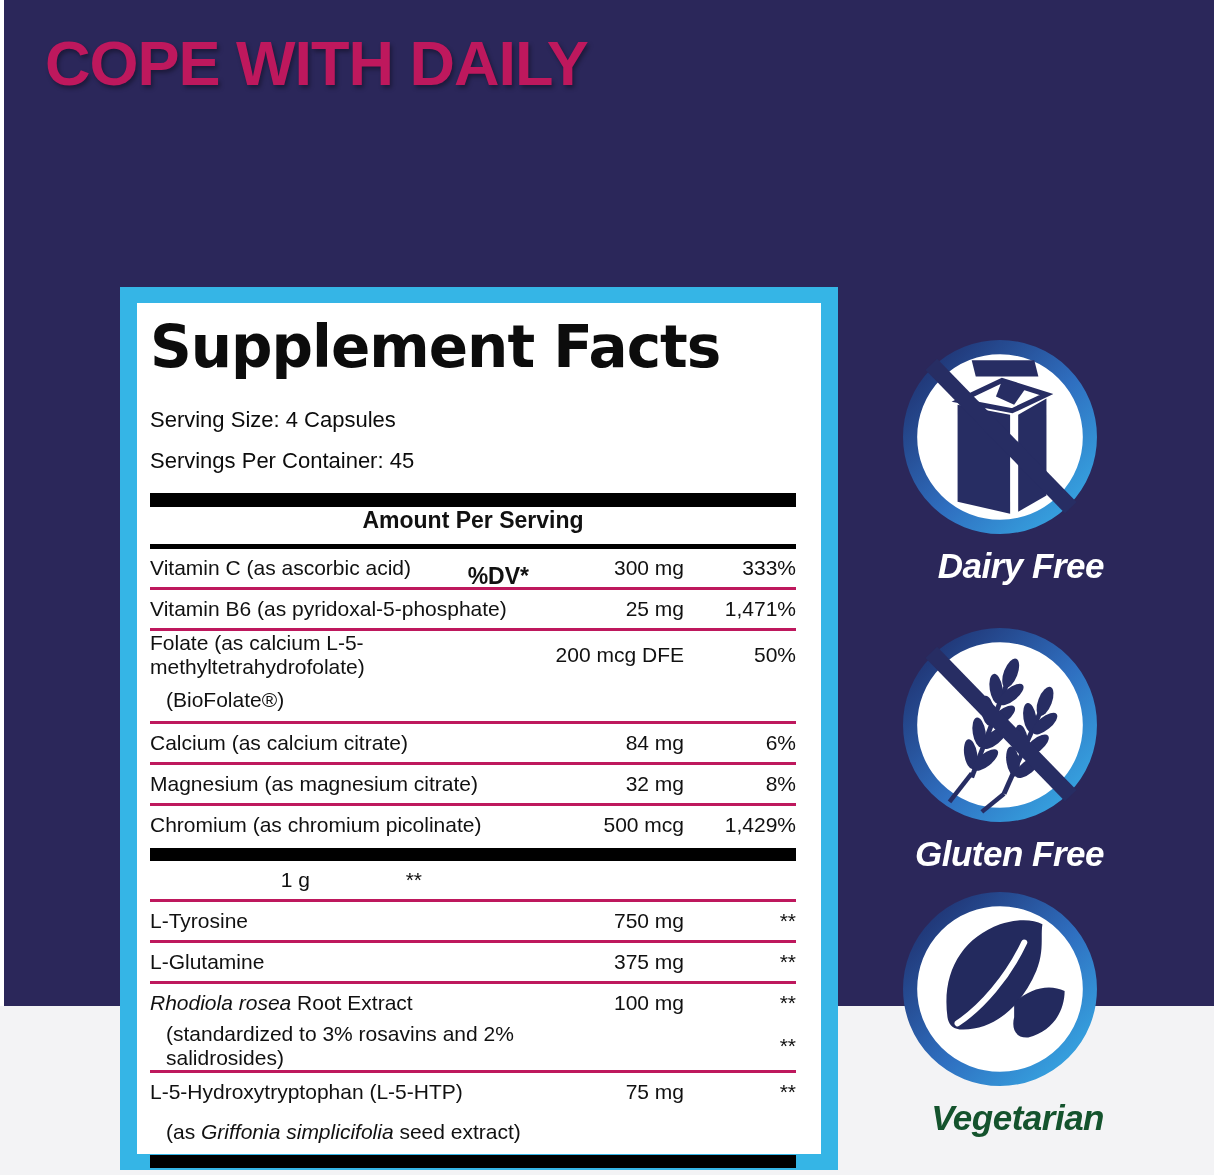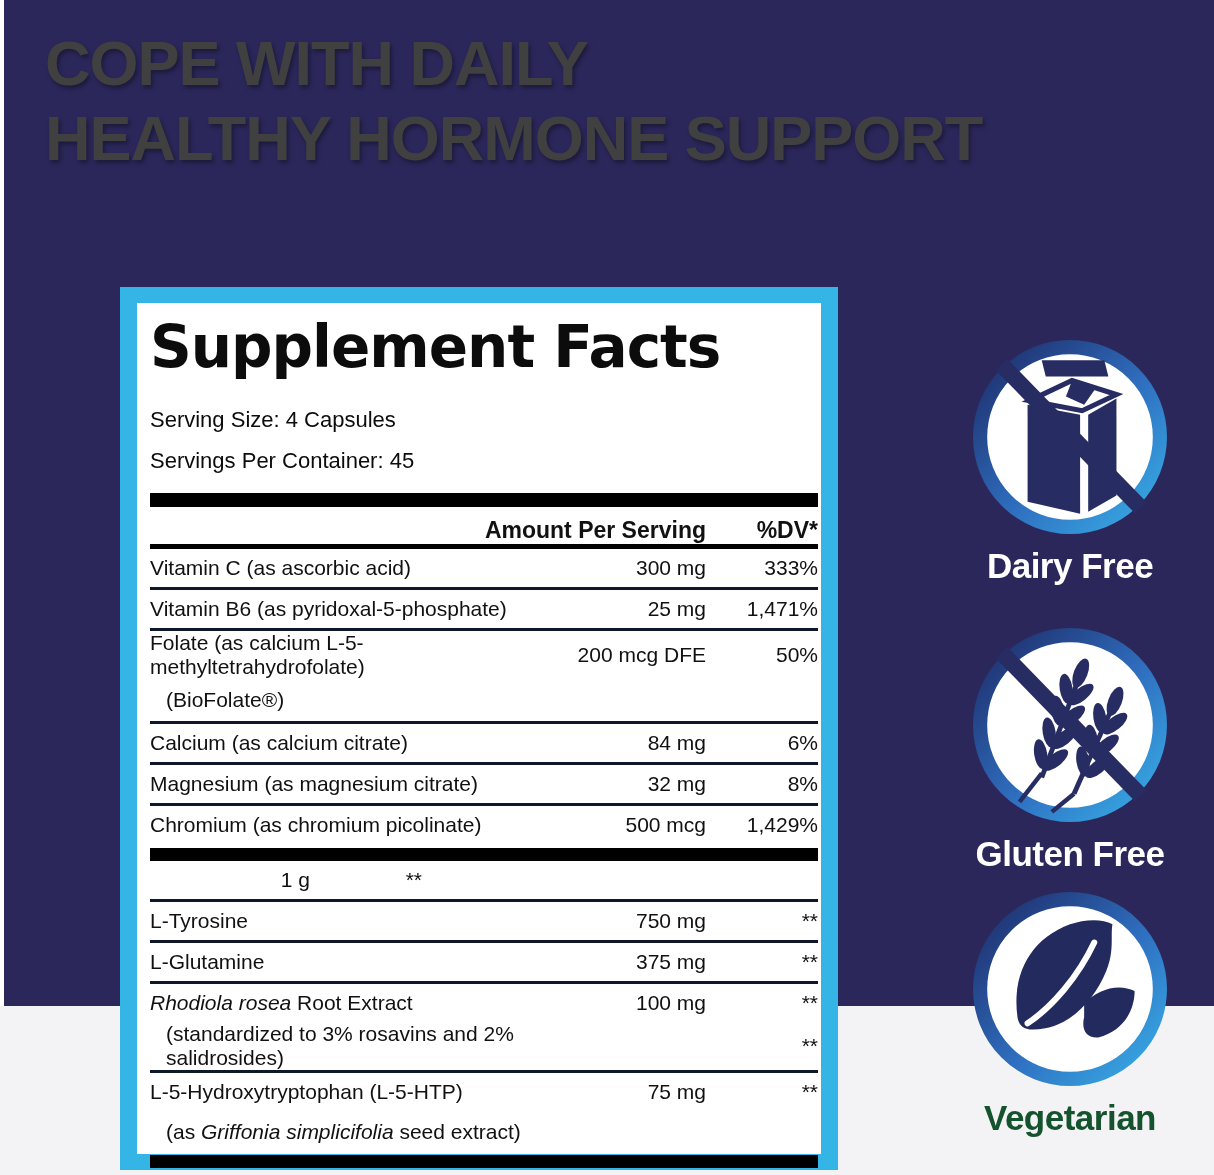--- a/index.html
+++ b/index.html
@@ -4,69 +4,68 @@
 <style>
   html,body{margin:0;padding:0;}
   body{font-family:"Liberation Sans",sans-serif;}
   #stage{position:relative;width:1214px;height:1175px;overflow:hidden;background:#f3f3f5;}
 
   
   .navy-bg{position:absolute;left:0;top:0;width:1214px;height:1006px;background:#2b275a;}
   .left-sliver{position:absolute;left:0;top:0;width:4px;height:1006px;background:#ffffff;}
 
   
-  .heading{position:absolute;left:45px;top:26px;width:1100px;color:#404040;
+  .heading{position:absolute;left:45px;top:26px;width:1100px;color:#be185d;
     font-weight:bold;font-size:63px;line-height:75px;letter-spacing:-1px;
     text-shadow:2px 3px 4px rgba(0,0,0,0.35);}
   .heading div{white-space:nowrap;}
 
   
   .panel{position:absolute;left:120px;top:287px;width:718px;height:883px;
     background:#35b5e6;box-sizing:border-box;padding:16px 17px;}
   .panel-inner{background:#ffffff;width:100%;height:100%;box-sizing:border-box;
-    padding:10px 3px 0 13px;color:#111;}
+    padding:10px 25px 0 13px;color:#111;}
   .sf-title{font-family:"DejaVu Sans",sans-serif;font-weight:bold;font-size:58px;
     letter-spacing:-1px;line-height:64px;margin-top:2px;color:#0c0c0c;}
   .serving{font-size:22px;line-height:37px;margin-top:4px;color:#0c0c0c;}
   .serving-block{margin-top:22px;}
   .bar-thick{height:14px;background:#000;margin-top:14px;}
-  .hrow{display:flex;align-items:flex-end;height:37px;font-weight:bold;font-size:23px;}
+  .hrow{display:flex;align-items:center;height:37px;font-weight:bold;font-size:23px;flex-direction:column;}
   .hamt{flex:1;text-align:right;}
   .hdv{width:112px;text-align:right;margin-top:29px;}
   .hr-heavy{height:5px;background:#000;}
   .frow{display:flex;align-items:center;min-height:38px;font-size:21px;
-    border-bottom:3px solid #0f172a;}
+    border-bottom:3px solid #be185d;}
   .frow.nosep{border-bottom:none;}
   .fname{flex:1;text-align:left;}
   .fname i{font-style:italic;}
   .famt{width:160px;text-align:right;}
   .fdv{width:112px;text-align:right;}
   .cont .fname{padding-left:16px;}
   .cont{min-height:42px;}
 
   
-  .badge{position:absolute;left:966px;width:208px;text-align:center;}
+  .badge{position:absolute;left:896px;width:208px;text-align:right;font-style:italic;}
   .badge svg{display:block;margin:0 auto;}
   .badge-label{margin-top:8px;font-weight:bold;font-size:35px;letter-spacing:-0.5px;}
   .badge-label.light{color:#ffffff;}
   .badge-label.dark{color:#14532d;}
   #badge-dairy{top:336px;}
   #badge-gluten{top:624px;}
   #badge-veg{top:888px;}
 </style>
 </head>
 <body>
 
 <div id="stage">
   <div class="navy-bg"></div>
   <div class="left-sliver"></div>
 
   <div class="heading">
     <div>COPE WITH DAILY</div>
-    <div>HEALTHY HORMONE SUPPORT</div>
   </div>
 
   <div class="panel">
     <div class="panel-inner">
       <div class="sf-title">Supplement Facts</div>
       <div class="serving-block">
         <div class="serving">Serving Size: 4 Capsules</div>
         <div class="serving">Servings Per Container: 45</div>
       </div>
 

